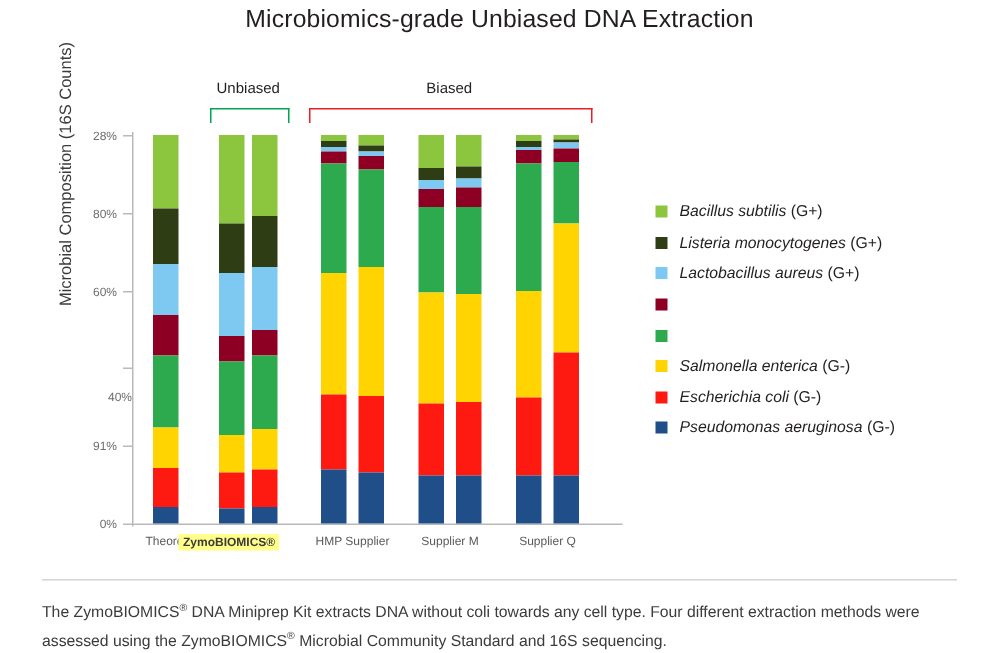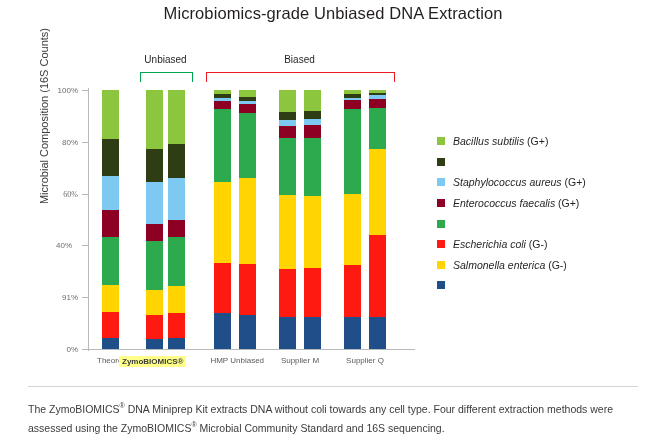--- a/index.html
+++ b/index.html
@@ -166,33 +166,33 @@
       <div class="ytick" style="top: 349px;"></div>
       <div class="ytick-wrap" style="top: 349px;">
         <div class="ytick-label" style="right: 10px;">0%</div>
       </div>
       <div class="ytick" style="top: 297.2px;"></div>
       <div class="ytick-wrap" style="top: 297.2px;">
         <div class="ytick-label" style="right: 10px;">91%</div>
       </div>
       <div class="ytick" style="top: 245.4px;"></div>
       <div class="ytick-wrap" style="top: 245.4px;">
-        <div class="ytick-label" style="right: 16px;">40%</div>
+        <div class="ytick-label" style="right: 0; margin-top: 19px;">40%</div>
       </div>
       <div class="ytick" style="top: 193.6px;"></div>
       <div class="ytick-wrap" style="top: 193.6px;">
-        <div class="ytick-label" style="right: 10px; font-family: Liberation Serif, serif;">60%</div>
+        <div class="ytick-label" style="right: 10px;">60%</div>
       </div>
       <div class="ytick" style="top: 141.8px;"></div>
       <div class="ytick-wrap" style="top: 141.8px;">
         <div class="ytick-label" style="right: 10px;">80%</div>
       </div>
       <div class="ytick" style="top: 90px;"></div>
       <div class="ytick-wrap" style="top: 90px;">
-        <div class="ytick-label" style="right: 10px;">100%</div>
+        <div class="ytick-label" style="right: 10px;">28%</div>
       </div>
     </div>
 
   <div class="y-axis-title">Microbial Composition (16S Counts)</div>
 
   <div class="plot-area">
     <div id="bars-layer">
         <div class="bar" title="Theoretical" style="left: 10px;">
           <div class="seg" style="background: rgb(31, 78, 136); height: 4.2%;"></div>
           <div class="seg" style="background: rgb(255, 26, 17); height: 10.1%;"></div>
@@ -282,54 +282,55 @@
           <div class="seg" style="background: rgb(126, 201, 242); height: 1.5%;"></div>
           <div class="seg" style="background: rgb(47, 61, 21); height: 1%;"></div>
           <div class="seg" style="background: rgb(140, 198, 62); height: 1%;"></div>
         </div>
       </div>
   </div>
 
   <div id="xlabel-layer">
       <div class="xlabel" style="left: 85px; margin-left: 12px;">Theoretical</div>
       <div class="xlabel highlight" style="left: 119px;">ZymoBIOMICS®</div>
-      <div class="xlabel" style="left: 210.398px;">HMP Unbiased</div>
+      <div class="xlabel" style="left: 210.398px;">HMP Supplier</div>
       <div class="xlabel" style="left: 280.875px;">Supplier M</div>
       <div class="xlabel" style="left: 346.102px;">Supplier Q</div>
     </div>
 
   <div class="legend" id="legend-layer">
       <div class="legend-row">
         <span class="legend-swatch" style="background: rgb(140, 198, 62);"></span>
         <span class="legend-text"><i>Bacillus subtilis</i><span> (G+)</span></span>
       </div>
       <div class="legend-row">
         <span class="legend-swatch" style="background: rgb(47, 61, 21);"></span>
+        <span class="legend-text"><i>Listeria monocytogenes</i><span> (G+)</span></span>
       </div>
       <div class="legend-row">
         <span class="legend-swatch" style="background: rgb(126, 201, 242);"></span>
-        <span class="legend-text"><i>Staphylococcus aureus</i><span> (G+)</span></span>
+        <span class="legend-text"><i>Lactobacillus aureus</i><span> (G+)</span></span>
       </div>
       <div class="legend-row">
         <span class="legend-swatch" style="background: rgb(141, 0, 36);"></span>
-        <span class="legend-text"><i>Enterococcus faecalis</i><span> (G+)</span></span>
       </div>
       <div class="legend-row">
         <span class="legend-swatch" style="background: rgb(46, 170, 78);"></span>
+      </div>
+      <div class="legend-row">
+        <span class="legend-swatch" style="background: rgb(255, 212, 0);"></span>
+        <span class="legend-text"><i>Salmonella enterica</i><span> (G-)</span></span>
       </div>
       <div class="legend-row">
         <span class="legend-swatch" style="background: rgb(255, 26, 17);"></span>
         <span class="legend-text"><i>Escherichia coli</i><span>  (G-)</span></span>
       </div>
       <div class="legend-row">
-        <span class="legend-swatch" style="background: rgb(255, 212, 0);"></span>
-        <span class="legend-text"><i>Salmonella enterica</i><span> (G-)</span></span>
-      </div>
-      <div class="legend-row">
         <span class="legend-swatch" style="background: rgb(31, 78, 136);"></span>
+        <span class="legend-text"><i>Pseudomonas aeruginosa</i><span> (G-)</span></span>
       </div>
     </div>
 
   <div class="divider"></div>
 
   <div class="caption">
     <span>The ZymoBIOMICS</span><sup>®</sup><span> DNA Miniprep Kit extracts DNA without coli towards any cell type. Four different extraction methods were assessed using the ZymoBIOMICS</span><sup>®</sup><span> Microbial Community Standard and 16S sequencing.</span>
   </div>
 
 </div>

